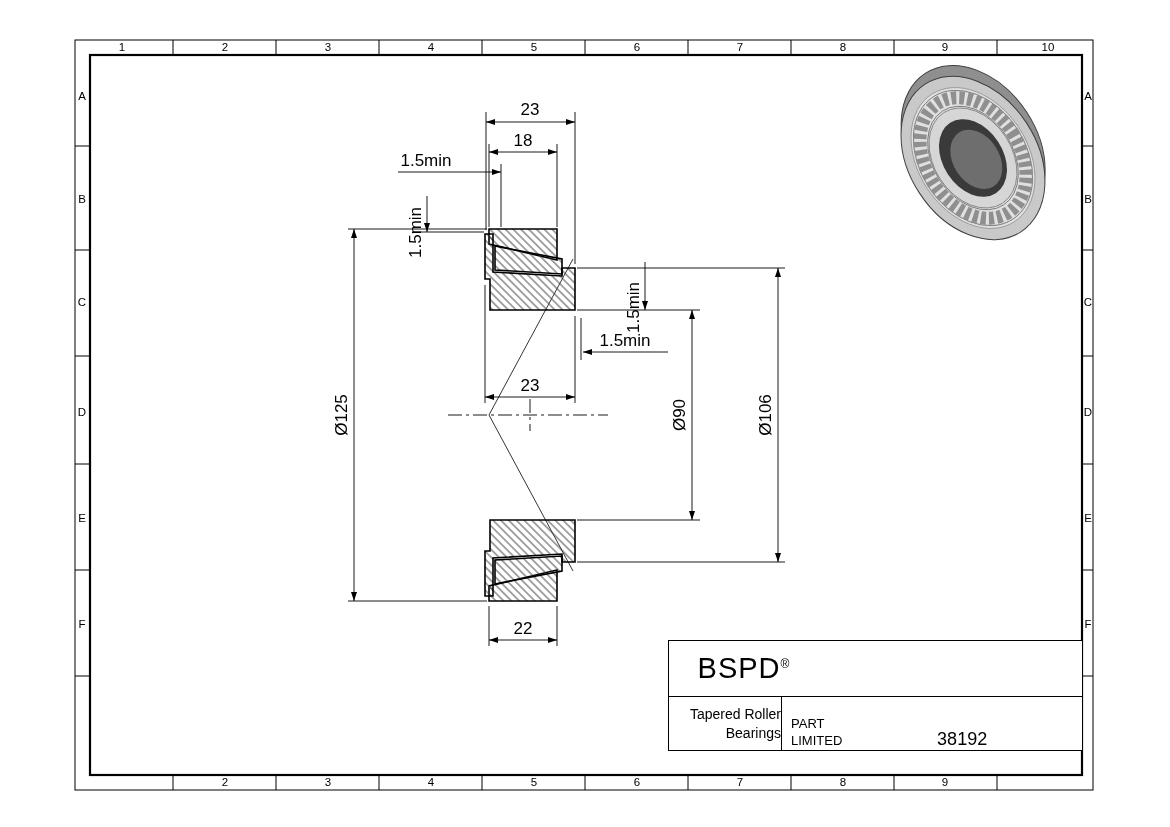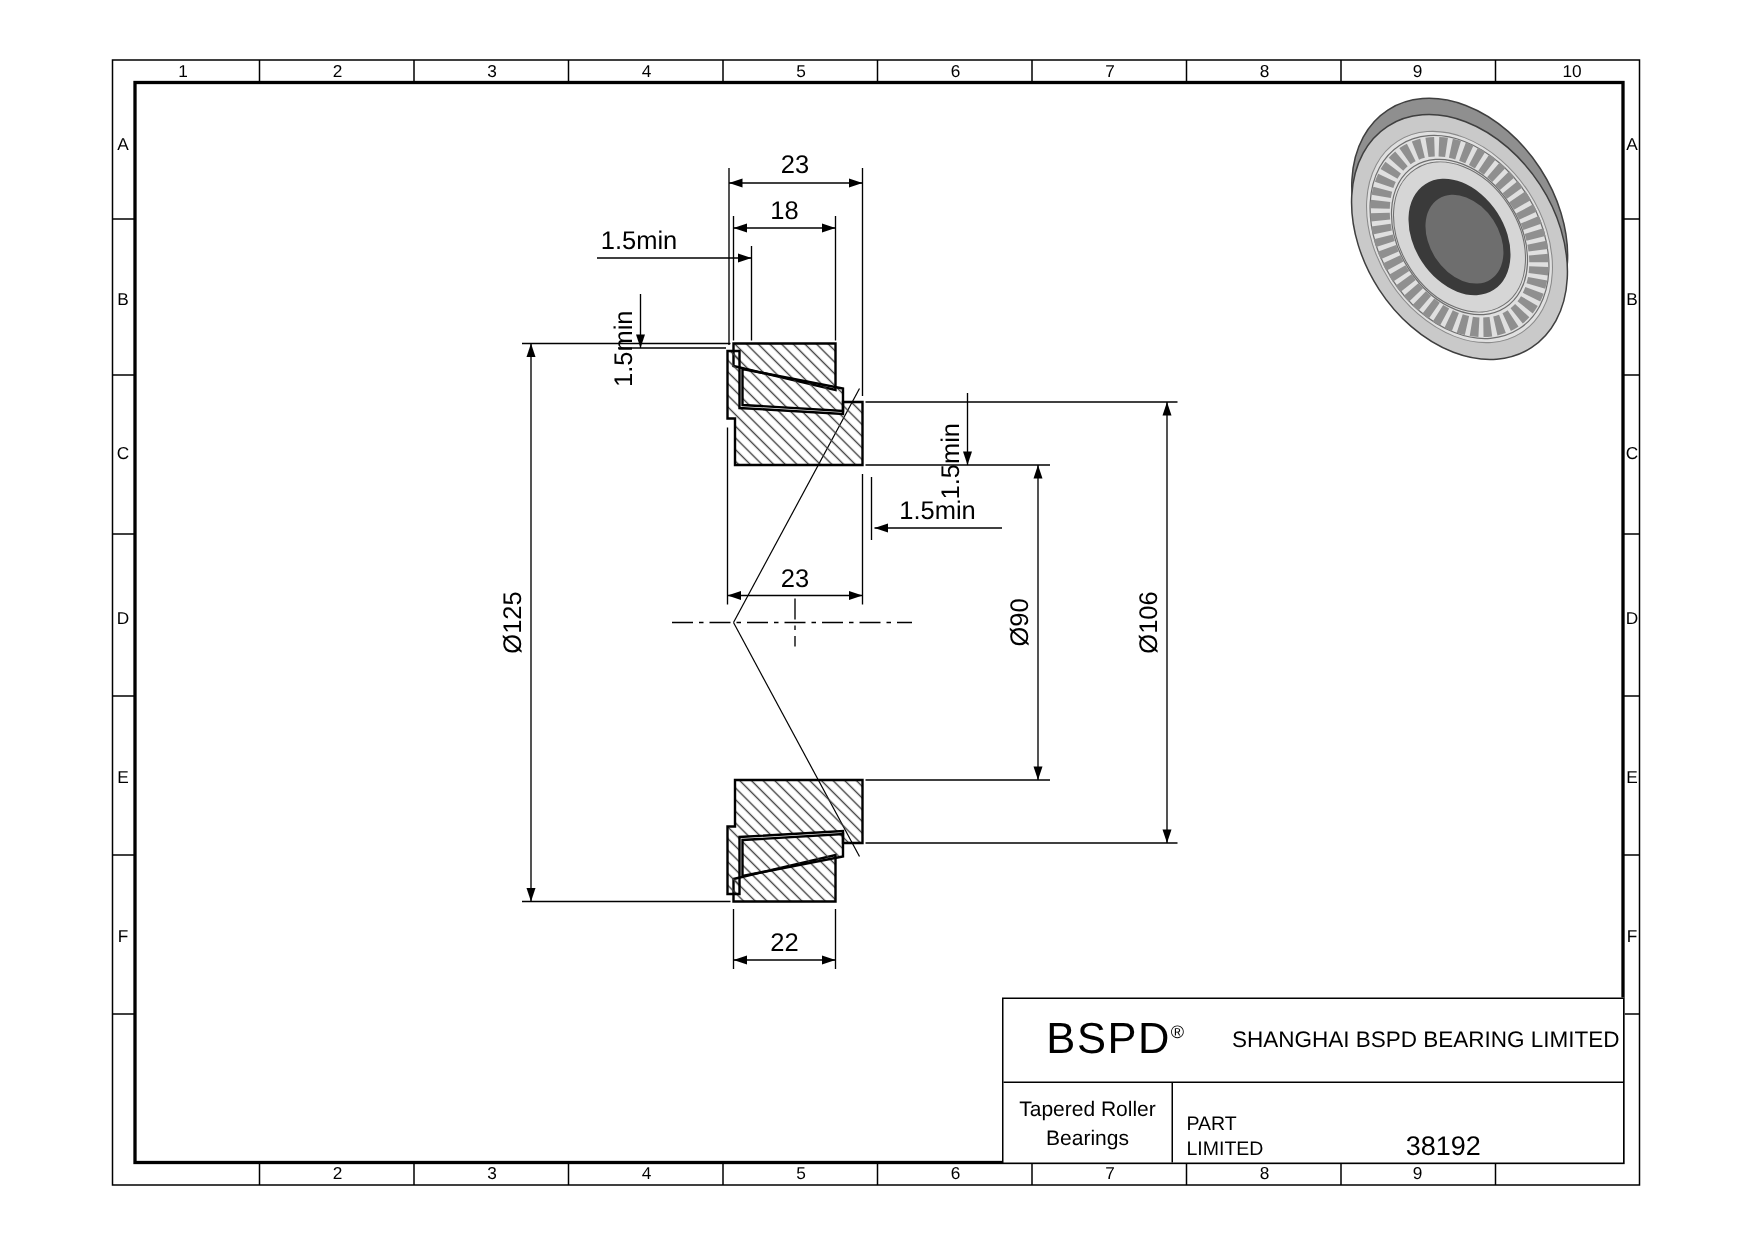--- a/index.html
+++ b/index.html
@@ -16,35 +16,35 @@
   .ln-outer { fill:none; stroke:#000; stroke-width:1; }
   .ln-inner { fill:none; stroke:#000; stroke-width:2.2; }
   .tick { stroke:#000; stroke-width:1; }
   .part { fill:url(#hatch); stroke:#000; stroke-width:1.6; }
   .thin { stroke:#000; stroke-width:0.9; fill:none; }
   .apex { stroke:#000; stroke-width:0.8; fill:none; }
   .cl   { stroke:#000; stroke-width:0.9; fill:none; stroke-dasharray:14 4 3 4; }
   .ar   { fill:#000; stroke:none; }
   
   .titleblock {
-    position:absolute; left:668px; top:665px; width:415px; height:111px;
+    position:absolute; left:668px; top:640px; width:415px; height:111px;
     border:1.6px solid #000; box-sizing:border-box; display:flex; flex-direction:column;
     background:#fff;
   }
   .tb-row1 { flex:0 0 55px; display:flex; align-items:center; }
   .tb-brand { width:150px; text-align:center; font-size:29px; letter-spacing:1px; white-space:nowrap; }
   .tb-brand sup { font-size:12px; vertical-align:10px; }
   .tb-company { flex:1; text-align:center; }
   .tb-company-name { font-size:15px; }
   .tb-website { font-size:13px; margin-top:3px; }
   .tb-row2 { flex:1; border-top:1.6px solid #000; display:flex; }
   .tb-proj { width:100px; border-right:1.6px solid #000; box-sizing:border-box; text-align:center; padding-top:2px; }
   .tb-proj-label { font-size:11px; letter-spacing:0.3px; }
   .tb-product { width:113px; border-right:1.6px solid #000; box-sizing:border-box;
-    display:flex; flex-direction:column; justify-content:center; text-align:center;
+    display:flex; flex-direction:column; justify-content:center; text-align:right;
     font-size:14px; line-height:1.3; }
   .tb-part { flex:1; display:flex; align-items:flex-end; }
   .tb-part-label { font-size:13px; line-height:1.35; padding-left:9px; }
   .tb-part-number { flex:1; text-align:center; font-size:18px; }
 </style>
 </head>
 <body>
 
 <div class="sheet">
 
@@ -217,21 +217,20 @@
       <ellipse cx="0" cy="0" rx="39" ry="54" fill="#d6d6d6" stroke="#6f6f6f" stroke-width="0.7"></ellipse>
       <ellipse cx="0" cy="0" rx="30" ry="42" fill="#3a3a3a"></ellipse>
       <ellipse cx="2" cy="3" rx="23" ry="32" fill="#6e6e6e"></ellipse>
     </g>
   </svg>
 
   <div class="titleblock">
     <div class="tb-row1">
       <div class="tb-brand"><span>BSPD</span><sup>®</sup></div>
       <div class="tb-company">
-        <div class="tb-company-name">SHANGHAI BSPD BEARING LIMITED</div>
       </div>
     </div>
     <div class="tb-row2">
       <div class="tb-product">
         <div>Tapered Roller</div>
         <div>Bearings</div>
       </div>
       <div class="tb-part">
         <div class="tb-part-label">
           <div>PART</div>

